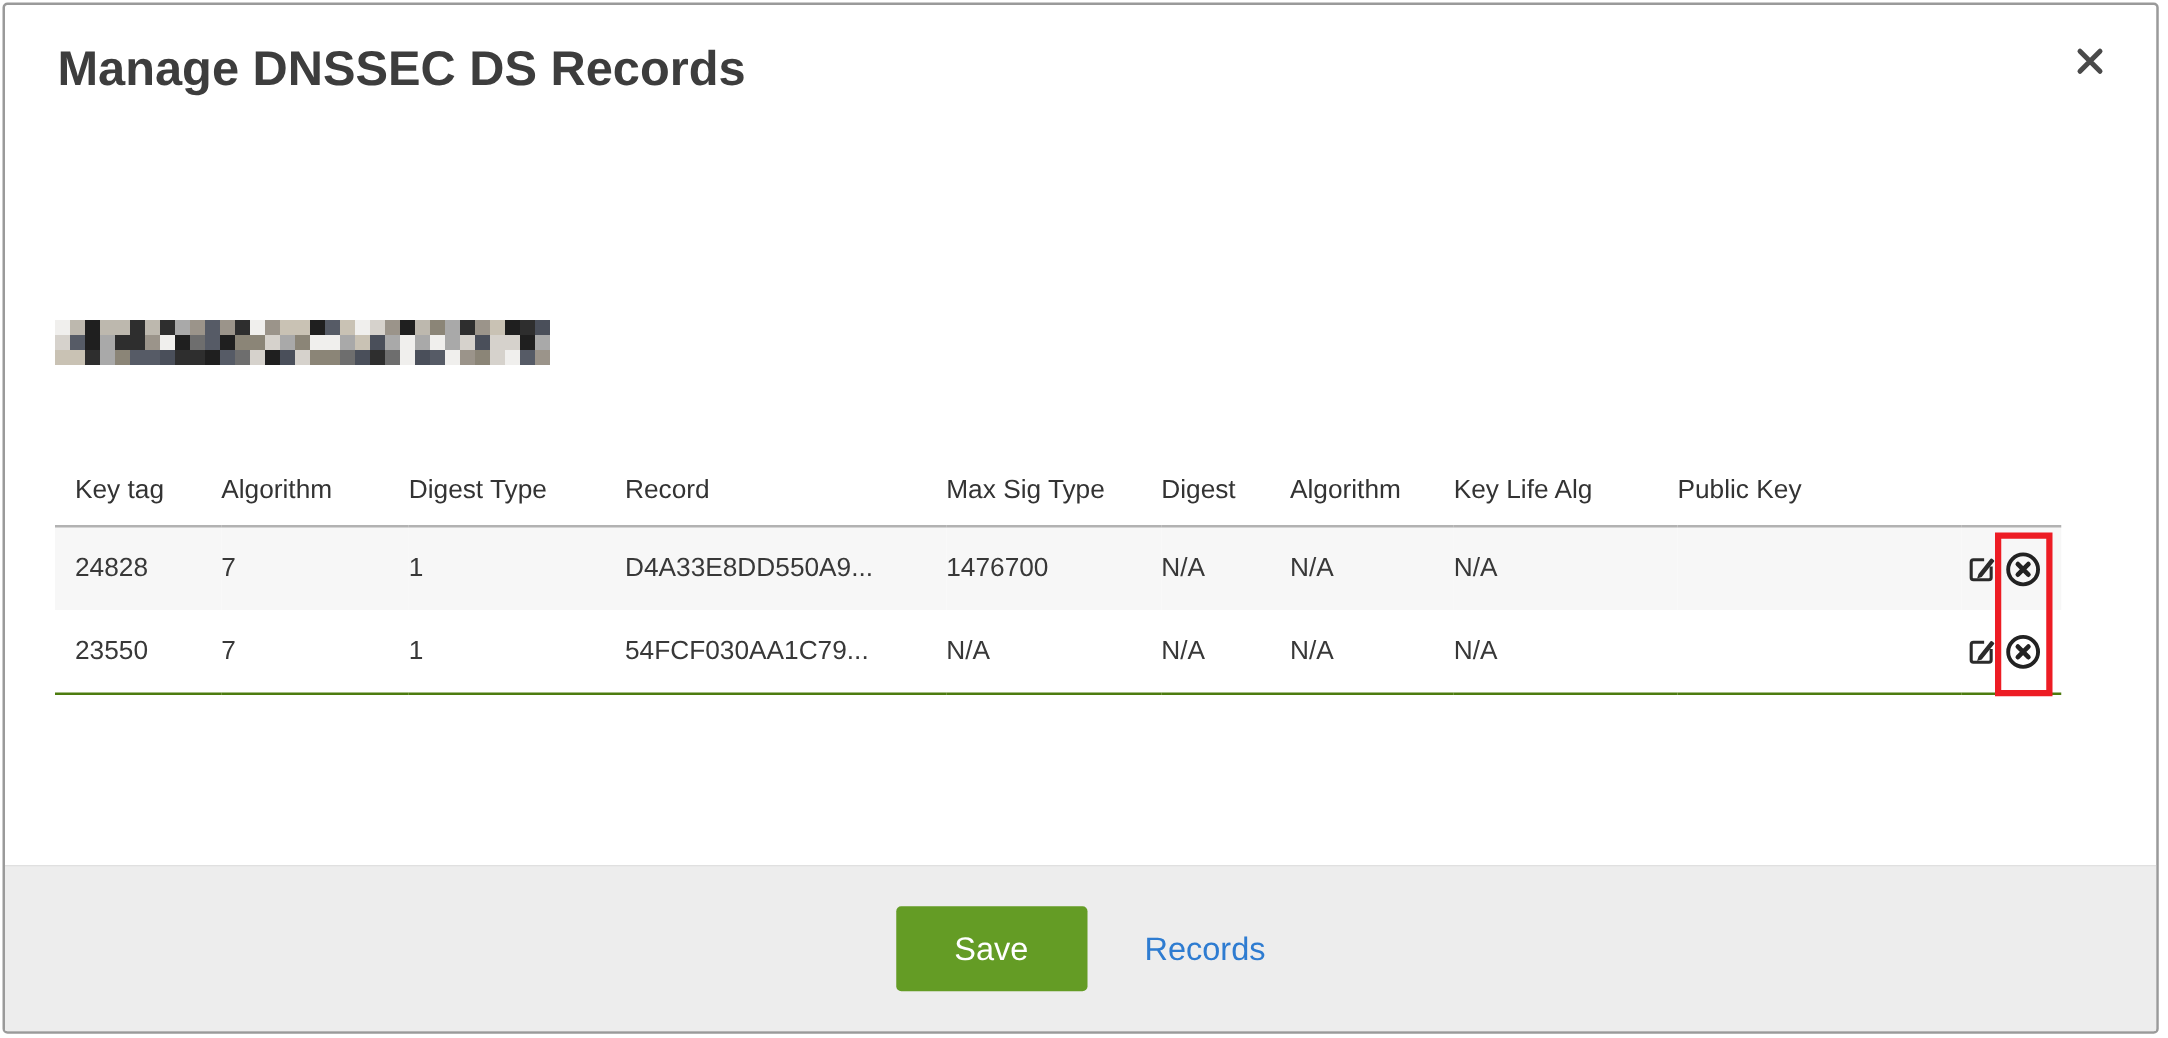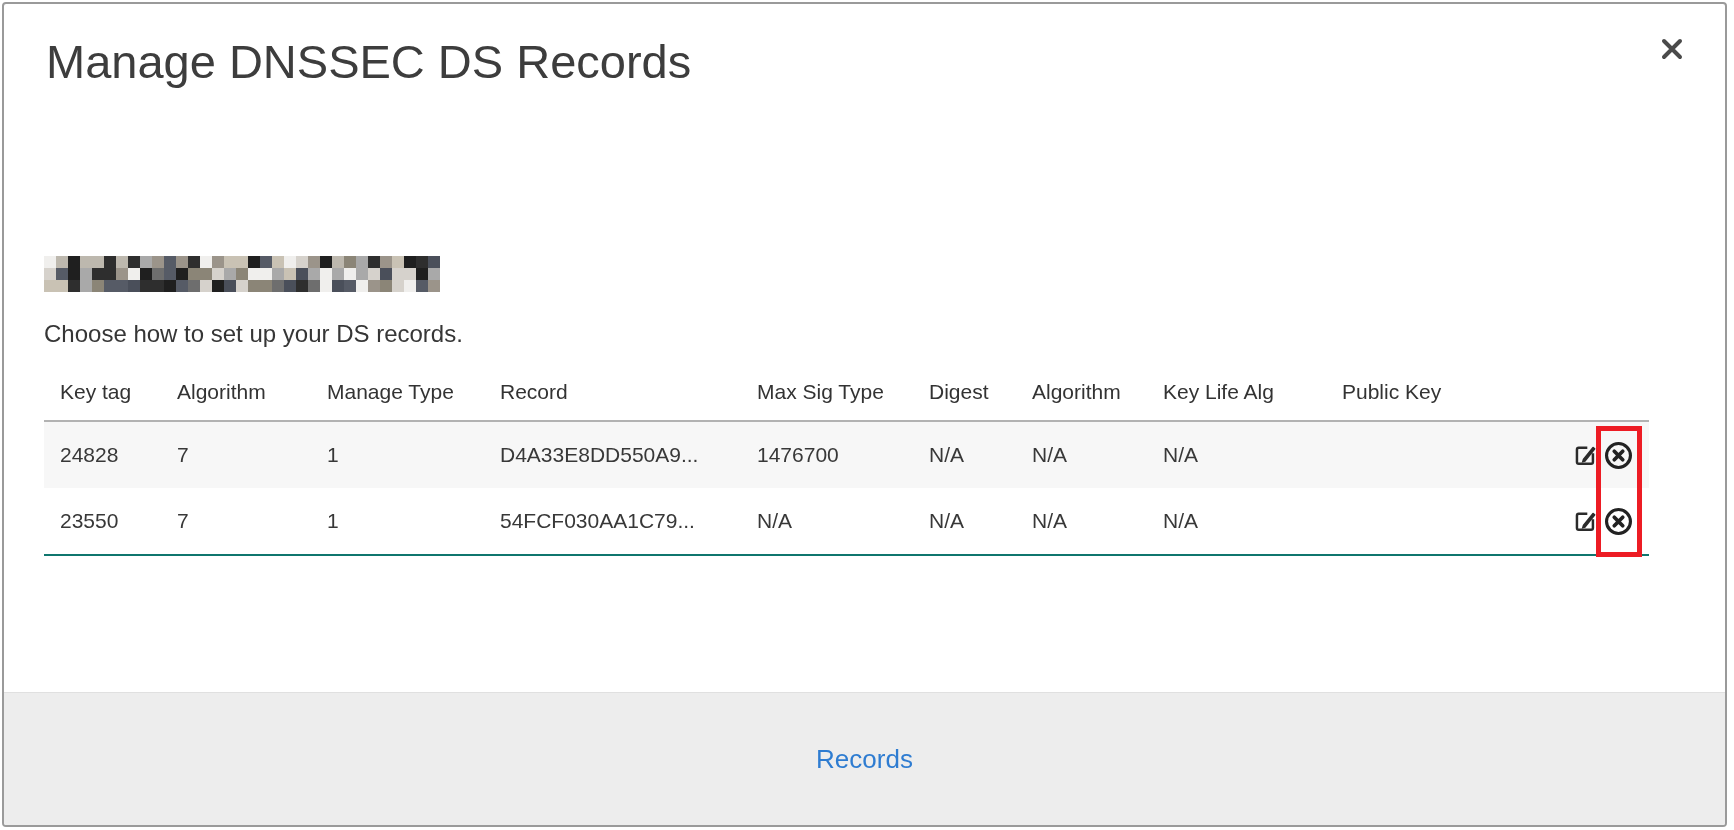--- a/index.html
+++ b/index.html
@@ -10,21 +10,21 @@
     position: absolute;
     left: 2px; top: 2px; right: 7px; bottom: 3px;
     background: #fff;
     border: 2px solid #9a9a9a;
     border-radius: 4px;
     overflow: hidden;
   }
 
   .modal-title {
     position: absolute; left: 42px; top: 30px;
-    font-size: 47px; font-weight: 400; color: #3d3d3d;
+    font-size: 39px; font-weight: 700; color: #3d3d3d;
   }
 
   .close-btn {
     position: absolute; right: 36px; top: 28px;
     width: 34px; height: 34px;
     background: transparent; border: none; cursor: pointer;
     display: flex; align-items: center; justify-content: center;
   }
 
   .domain-mosaic {
@@ -52,21 +52,21 @@
   .ds-table th {
     text-align: left; font-weight: 400; color: #333;
     padding: 14px 4px 16px 0;
     border-bottom: 2px solid #b2b2b2;
   }
   .ds-table td {
     height: 67px; padding: 0 4px 0 0; vertical-align: middle;
   }
   .ds-table .col-first { padding-left: 16px; }
   .ds-table tr.row-striped { background: #f7f7f7; }
-  .ds-table tbody tr:last-child td { border-bottom: 2px solid #0f766e; }
+  .ds-table tbody tr:last-child td { border-bottom: 2px solid #4d7c0f; }
   .actions-cell {
     text-align: right;
   }
   .actions-inner {
     display: flex; align-items: center; justify-content: flex-end;
     gap: 4px; padding-right: 11px;
   }
   .icon-btn {
     background: transparent; border: none; cursor: pointer;
     padding: 0; display: inline-flex; align-items: center; justify-content: center;
@@ -223,40 +223,39 @@
       <span class="px" style="background: rgb(214, 210, 204);"></span>
       <span class="px" style="background: rgb(240, 239, 237);"></span>
       <span class="px" style="background: rgb(46, 46, 46);"></span>
       <span class="px" style="background: rgb(31, 31, 31);"></span>
       <span class="px" style="background: rgb(86, 91, 102);"></span>
       <span class="px" style="background: rgb(74, 79, 90);"></span>
       <span class="px" style="background: rgb(169, 169, 169);"></span>
       <span class="px" style="background: rgb(155, 148, 138);"></span>
     </div>
 
-  <div class="instruction">Choose how to set up your DS records.</div>
 
   <table class="ds-table">
     <colgroup>
       <col style="width:133px">
         <col style="width:150px">
         <col style="width:173px">
       <col style="width:257px">
         <col style="width:172px">
         <col style="width:103px">
       <col style="width:131px">
         <col style="width:179px">
         <col style="width:227px">
       <col style="width:80px">
     </colgroup>
     <thead>
       <tr>
         <th class="col-first">Key tag</th>
         <th>Algorithm</th>
-        <th>Manage Type</th>
+        <th>Digest Type</th>
         <th>Record</th>
         <th>Max Sig Type</th>
         <th>Digest</th>
         <th>Algorithm</th>
         <th>Key Life Alg</th>
         <th>Public Key</th>
         <th></th>
       </tr>
     </thead>
     <tbody>
@@ -322,16 +321,17 @@
           </span>
         </td>
       </tr>
     </tbody>
   </table>
 
   <div class="annotation-box"></div>
 
 
   <div class="footer">
+    <button class="save-btn">Save</button>
     <a class="cancel-link">Records</a>
   </div>
 
 </div>
 
 </body></html>

